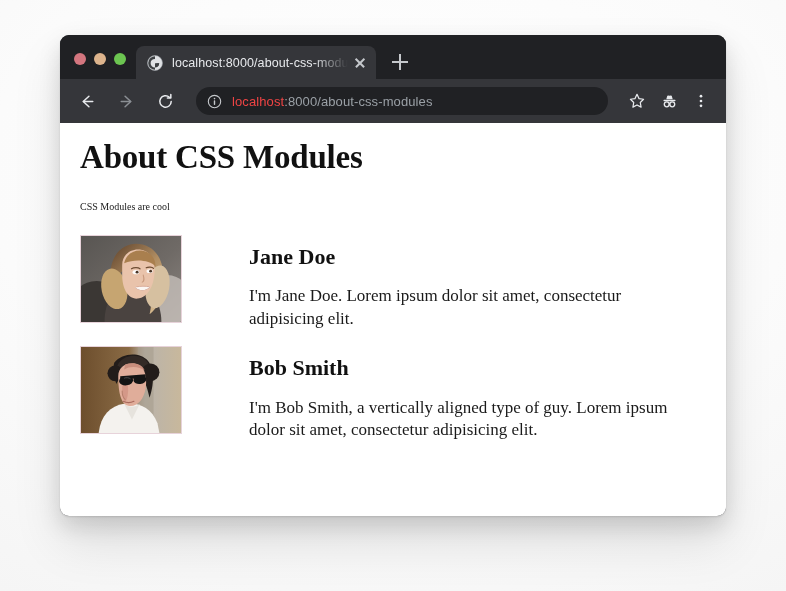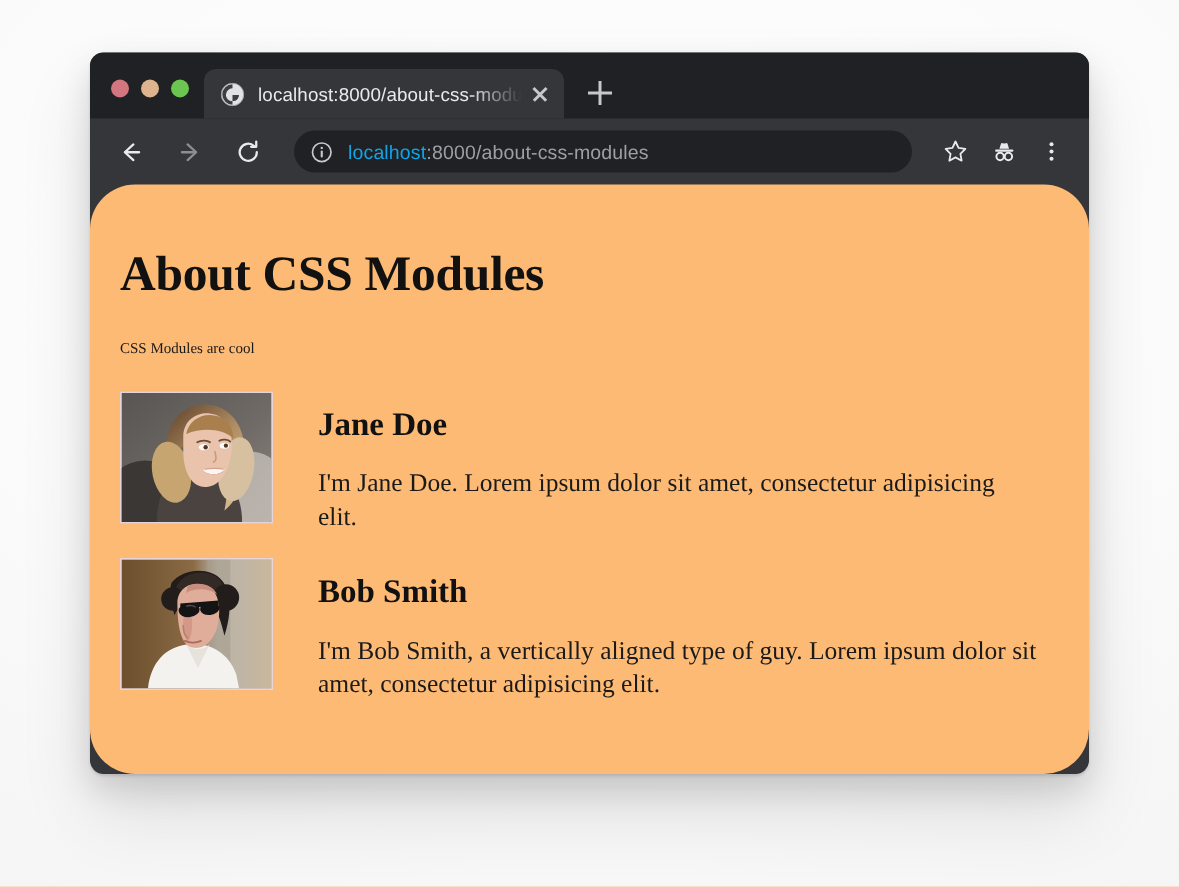--- a/index.html
+++ b/index.html
@@ -170,40 +170,39 @@
     display: block;
   }
   .omnibox-url {
     font-size: 13px;
     line-height: 15px;
     color: #9aa0a6;
     white-space: nowrap;
     overflow: hidden;
     letter-spacing: 0.1px;
   }
-  .omnibox-url .host { color: #0ea5e9; }
+  .omnibox-url .host { color: #ef4444; }
 
   .tool-icon {
     width: 26px;
     height: 26px;
     flex: 0 0 26px;
     display: flex;
     align-items: center;
     justify-content: center;
     margin-left: 6px;
   }
 
   
   .viewport {
     height: 393px;
-    background: #fdba74;
-    padding: 42px 0 0 0;
-    box-sizing: border-box;
-    overflow: hidden;
-    border-radius: 30px;
+    background: #ffffff;
+    padding: 16px 0 0 0;
+    box-sizing: border-box;
+    overflow: hidden;
   }
   .page {
     padding: 0 30px 0 20px;
   }
   .page-title {
     font-family: "Liberation Serif", serif;
     font-weight: bold;
     font-size: 33px;
     line-height: 1.1;
     color: #111111;
@@ -215,20 +214,21 @@
     font-size: 10px;
     line-height: 1.2;
     color: #1a1a1a;
     margin: 0 0 22px 0;
   }
 
   .profile {
     display: flex;
     align-items: flex-start;
     margin-bottom: 15px;
+    gap: 37px;
   }
   .profile-photo {
     width: 102px;
     height: 88px;
     flex: 0 0 102px;
     border: 1px solid #e7d3da;
     box-sizing: border-box;
     overflow: hidden;
     display: block;
     background: #b9b2ad;

